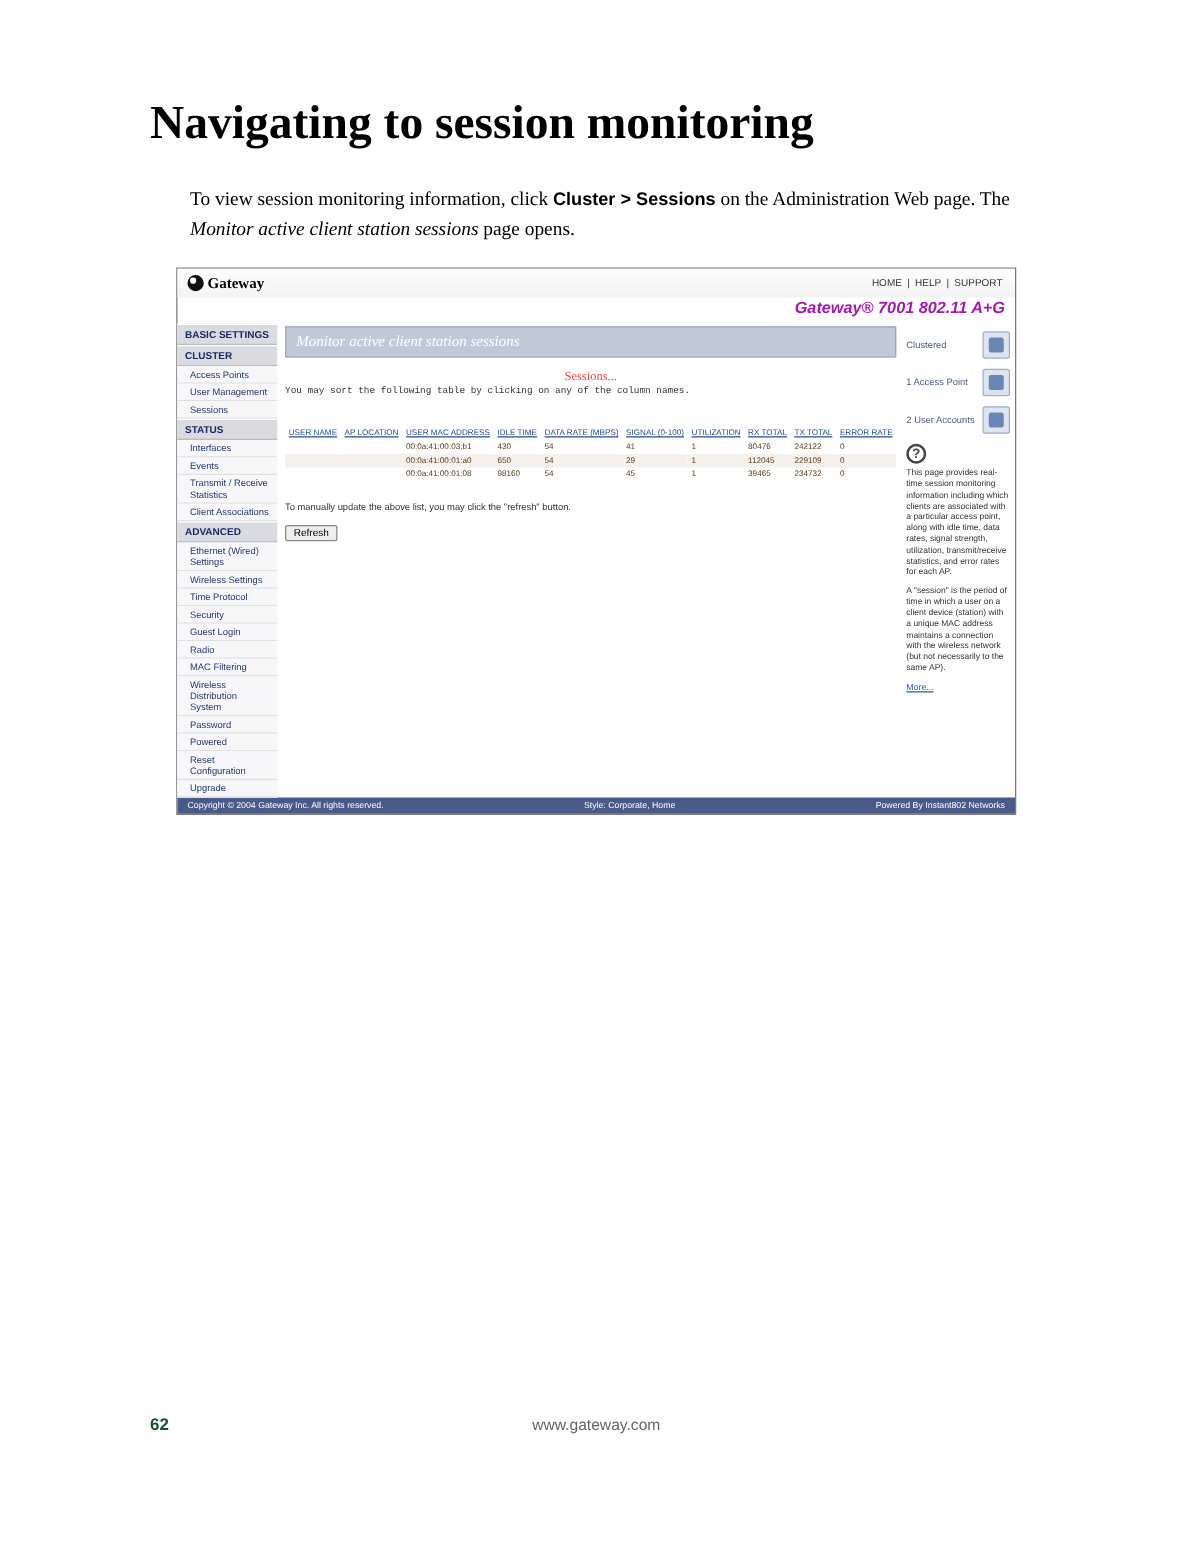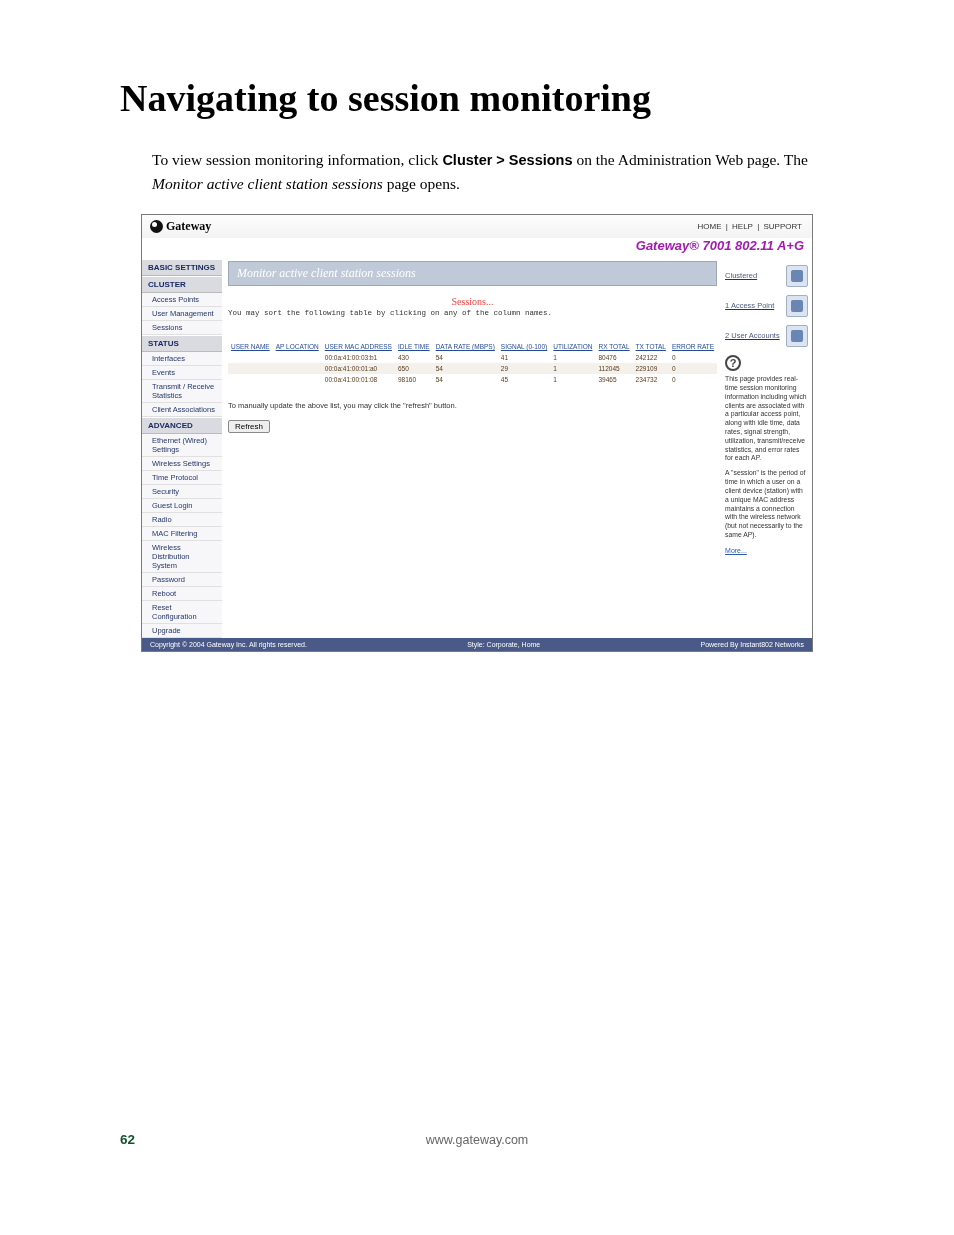--- a/index.html
+++ b/index.html
@@ -41,21 +41,21 @@
   table.sess { width: 100%; border-collapse: collapse; font-size: 6.5px; }
   table.sess th { color:#264a9a; text-align: left; text-decoration: underline; padding: 2px 3px; font-weight: normal; white-space: nowrap; }
   table.sess td { color:#5a3a1a; padding: 2px 3px; white-space: nowrap; }
   table.sess tr:nth-child(even) td { background: #f4f1ec; }
 
   .refresh-hint { font-size: 7.5px; color:#333; margin-top: 16px; }
   .refresh-btn { margin-top: 10px; font-size: 8px; padding: 1px 6px; border:1px solid #888; background:#eee; border-radius:2px; cursor:pointer; }
 
   
   .rsb { width: 120px; padding: 6px 4px; font-size: 7px; color:#333; line-height: 1.3; }
-  .rsb .stat-row { display:flex; align-items:center; gap:4px; margin-bottom:8px;text-decoration:underline; }
+  .rsb .stat-row { display:flex; align-items:center; gap:4px; margin-bottom:8px; }
   .rsb .stat-row .lbl { flex:1; color:#4a5a80; font-size:7.5px; }
   .rsb .ic { width:22px; height:22px; background:#dde4ef; border:1px solid #a0b0c8; border-radius:2px; position:relative; }
   .rsb .ic::after { content:""; position:absolute; inset:4px; background:#6a86b4; border-radius:2px; }
   .rsb .qmark { width:16px; height:16px; border:2px solid #444; border-radius:50%; display:flex; align-items:center; justify-content:center; font-weight:bold; font-size:11px; color:#444; margin-bottom:4px; }
   .rsb .help { font-size: 6.8px; color:#333; }
   .rsb .more { color:#2a5aaa; text-decoration: underline; font-size:7px; display:block; margin-top:6px; }
 
   
   .shot-foot { background:#4a5a88; color:#fff; font-size:7px; display:flex; justify-content:space-between; padding:3px 8px; }
 
@@ -113,21 +113,21 @@
         <div id="nav-advanced">
             <div class="item">Ethernet (Wired) Settings</div>
             <div class="item">Wireless Settings</div>
             <div class="item">Time Protocol</div>
             <div class="item">Security</div>
             <div class="item">Guest Login</div>
             <div class="item">Radio</div>
             <div class="item">MAC Filtering</div>
             <div class="item">Wireless Distribution System</div>
             <div class="item">Password</div>
-            <div class="item">Reboot</div>
+            <div class="item">Powered</div>
             <div class="item">Reset Configuration</div>
             <div class="item">Upgrade</div>
           </div>
       </div>
 
       <div class="center">
         <div class="panel-head">Monitor active client station sessions</div>
         <div class="sec-title">Sessions...</div>
         <div class="hint">You may sort the following table by clicking on any of the column names.</div>
 

